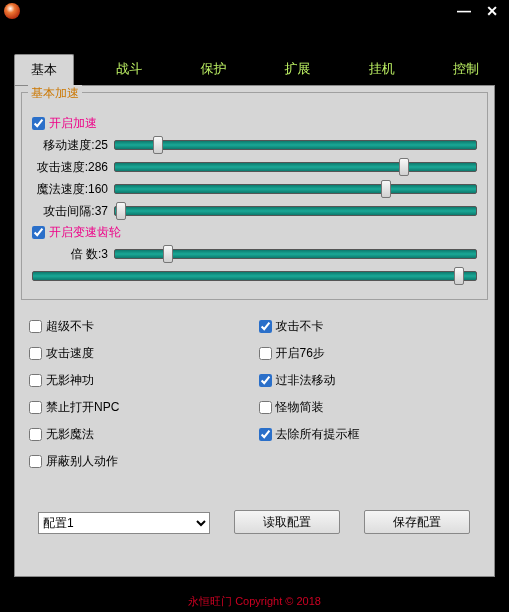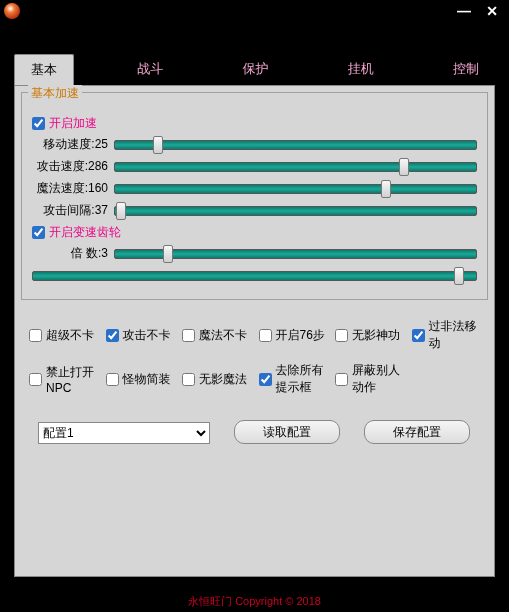--- a/index.html
+++ b/index.html
@@ -25,21 +25,21 @@
   width: 26px; height: 18px;
   display: flex; align-items: center; justify-content: center;
   color: #fff; font-size: 14px; font-weight: bold;
   cursor: pointer;
 }
 .tabs {
   display: flex; padding: 32px 14px 0; gap: 0; justify-content: space-between;
 }
 .tab {
   padding: 6px 16px;
-  color: #f9a8d4; font-size: 13px;
+  color: #bef264; font-size: 13px;
   cursor: pointer;
 }
 .tab.active {
   background: #d6d6d6; color: #000;
   border: 1px solid #888; border-bottom: none;
   border-radius: 2px 2px 0 0;
 }
 .panel {
   background: #d6d6d6;
   margin: 0 14px;
@@ -61,21 +61,21 @@
 .check-row {
   display: flex; align-items: center;
   color: #e08; font-size: 12px;
   margin: 2px 0 4px;
 }
 input[type=checkbox] {
   width: 13px; height: 13px; margin-right: 4px;
   accent-color: #2a6fc9;
 }
 .slider-row {
-  display: flex; align-items: flex-start;
+  display: flex; align-items: center;
   margin: 4px 0;
 }
 .slider-label {
   width: 82px; text-align: right;
   color: #000; font-size: 12px;
   padding-right: 6px;
   white-space: nowrap;
 }
 .slider-label .value { margin-left: 0; }
 .slider {
@@ -92,21 +92,21 @@
 .thumb {
   position: absolute; top: 50%;
   transform: translate(-50%, -50%);
   width: 10px; height: 18px;
   background: linear-gradient(#f8f8f8, #d0d0d0);
   border: 1px solid #777;
   border-radius: 2px;
 }
 .checkbox-grid {
   display: grid;
-  grid-template-columns: repeat(6, 1fr);
+  grid-template-columns: repeat(2, 1fr);
   gap: 10px 8px;
   padding: 18px 14px;
 }
 .cb-item {
   display: flex; align-items: center;
   color: #000; font-size: 12px;
 }
 .bottom-row {
   display: flex; align-items: flex-end;
   gap: 24px;
@@ -115,23 +115,24 @@
 select {
   width: 172px; height: 22px;
   font-size: 12px;
   background: #fff;
   border: 1px solid #888;
 }
 .btn {
   width: 106px; height: 24px;
   background: linear-gradient(#f5f5f5, #ddd);
   border: 1px solid #888;
-  border-radius: 10px;
+  border-radius: 2px;
   font-size: 12px;
   cursor: pointer;
+  margin-top: 16px;
 }
 .footer {
   position: absolute; bottom: 3px; left: 0; right: 0;
   text-align: center;
   color: #c02; font-size: 11px;
 }
 </style>
 </head>
 <body>
 
@@ -140,20 +141,21 @@
   <div class="win-controls">
     <div class="win-btn">—</div>
     <div class="win-btn">✕</div>
   </div>
 </div>
 
 <div class="tabs">
   <div class="tab active">基本</div>
   <div class="tab">战斗</div>
   <div class="tab">保护</div>
+  <div class="tab">扩展</div>
   <div class="tab">挂机</div>
   <div class="tab">控制</div>
 </div>
 
 <div class="panel">
   <div class="fieldset">
     <div class="legend">基本加速</div>
 
     <div class="check-row">
       <input type="checkbox" checked="" style="">
@@ -213,21 +215,21 @@
     <label class="cb-item">
         <input type="checkbox" style="">
         <span>超级不卡</span>
       </label>
     <label class="cb-item">
         <input type="checkbox" checked="" style="">
         <span>攻击不卡</span>
       </label>
     <label class="cb-item">
         <input type="checkbox" style="">
-        <span>魔法不卡</span>
+        <span>攻击速度</span>
       </label>
     <label class="cb-item">
         <input type="checkbox" style="">
         <span>开启76步</span>
       </label>
     <label class="cb-item">
         <input type="checkbox" style="">
         <span>无影神功</span>
       </label>
     <label class="cb-item">

